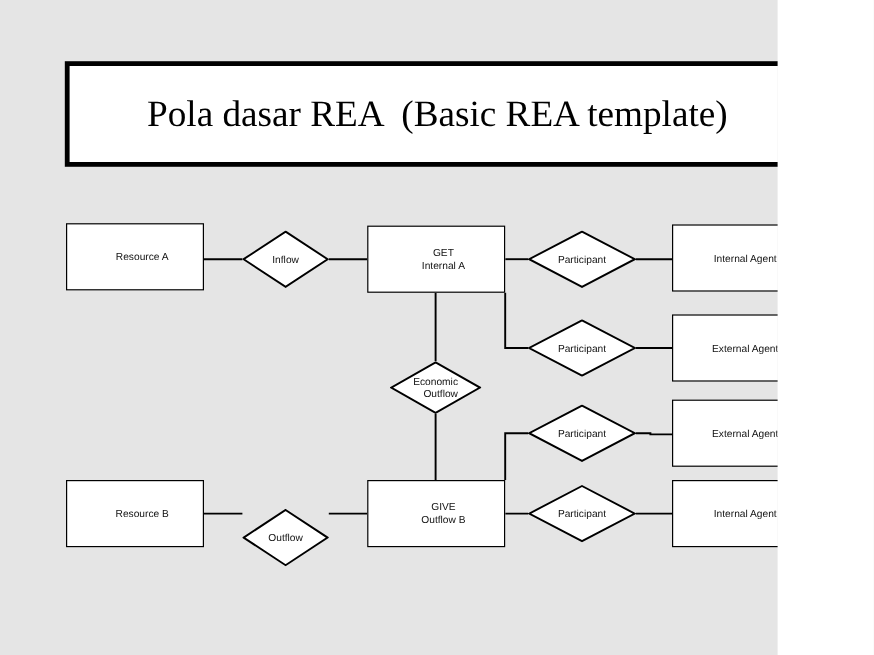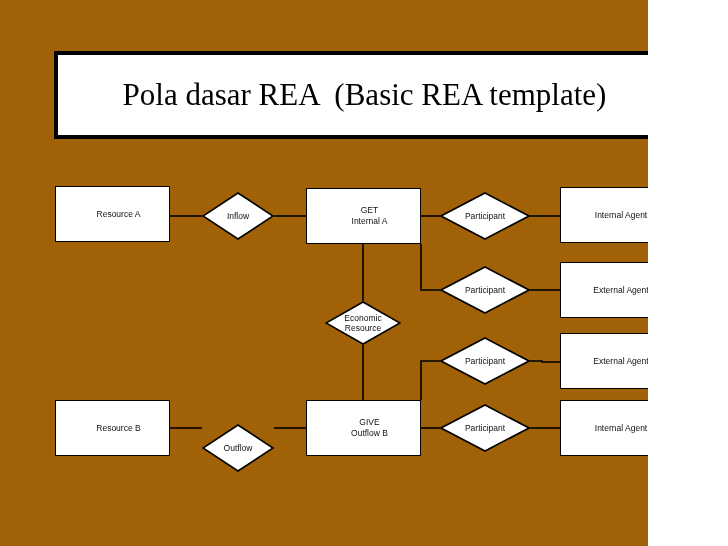--- a/index.html
+++ b/index.html
@@ -4,21 +4,21 @@
 <style>
   html, body {
     margin: 0;
     padding: 0;
     background: #ffffff;
   }
   #page {
     position: relative;
     width: 648px;
     height: 546px;
-    background: #a16207;
+    background: #e5e5e5;
     overflow: hidden;
     font-family: "Liberation Sans", sans-serif;
   }
   #diagram-svg {
     position: absolute;
     left: 0;
     top: 0;
     width: 728px;
     height: 546px;
   }
@@ -75,21 +75,21 @@
     left: 0;
     top: 0;
   }
   .rel-label {
     position: relative;
     z-index: 2;
     font-family: "Liberation Sans", sans-serif;
     font-size: 8.5px;
     color: #111111;
     line-height: 10px;
-    text-align: center;
+    text-align: right;
     white-space: pre-line;
   }
 </style>
 </head>
 <body>
 
 <div id="page">
 
   <div class="title-box">
     <div class="title-text">Pola dasar REA  (Basic REA template)</div>
@@ -157,21 +157,21 @@
         <svg width="90" height="48" viewBox="0 0 90 48">
           <polygon points="45,1 89,24 45,47 1,24" fill="#ffffff" stroke="#000000" stroke-width="1.6"></polygon>
         </svg>
         <span class="rel-label">Participant</span>
       </div>
       <div class="rel-diamond" style="left: 325px; top: 301px; width: 76px; height: 44px;">
         <svg width="76" height="44" viewBox="0 0 76 44">
           <polygon points="38,1 75,22 38,43 1,22" fill="#ffffff" stroke="#000000" stroke-width="1.6"></polygon>
         </svg>
         <span class="rel-label">Economic
-Resource</span>
+Outflow</span>
       </div>
       <div class="rel-diamond" style="left: 440px; top: 337px; width: 90px; height: 48px;">
         <svg width="90" height="48" viewBox="0 0 90 48">
           <polygon points="45,1 89,24 45,47 1,24" fill="#ffffff" stroke="#000000" stroke-width="1.6"></polygon>
         </svg>
         <span class="rel-label">Participant</span>
       </div>
       <div class="rel-diamond" style="left: 202px; top: 424px; width: 72px; height: 48px;">
         <svg width="72" height="48" viewBox="0 0 72 48">
           <polygon points="36,1 71,24 36,47 1,24" fill="#ffffff" stroke="#000000" stroke-width="1.6"></polygon>

